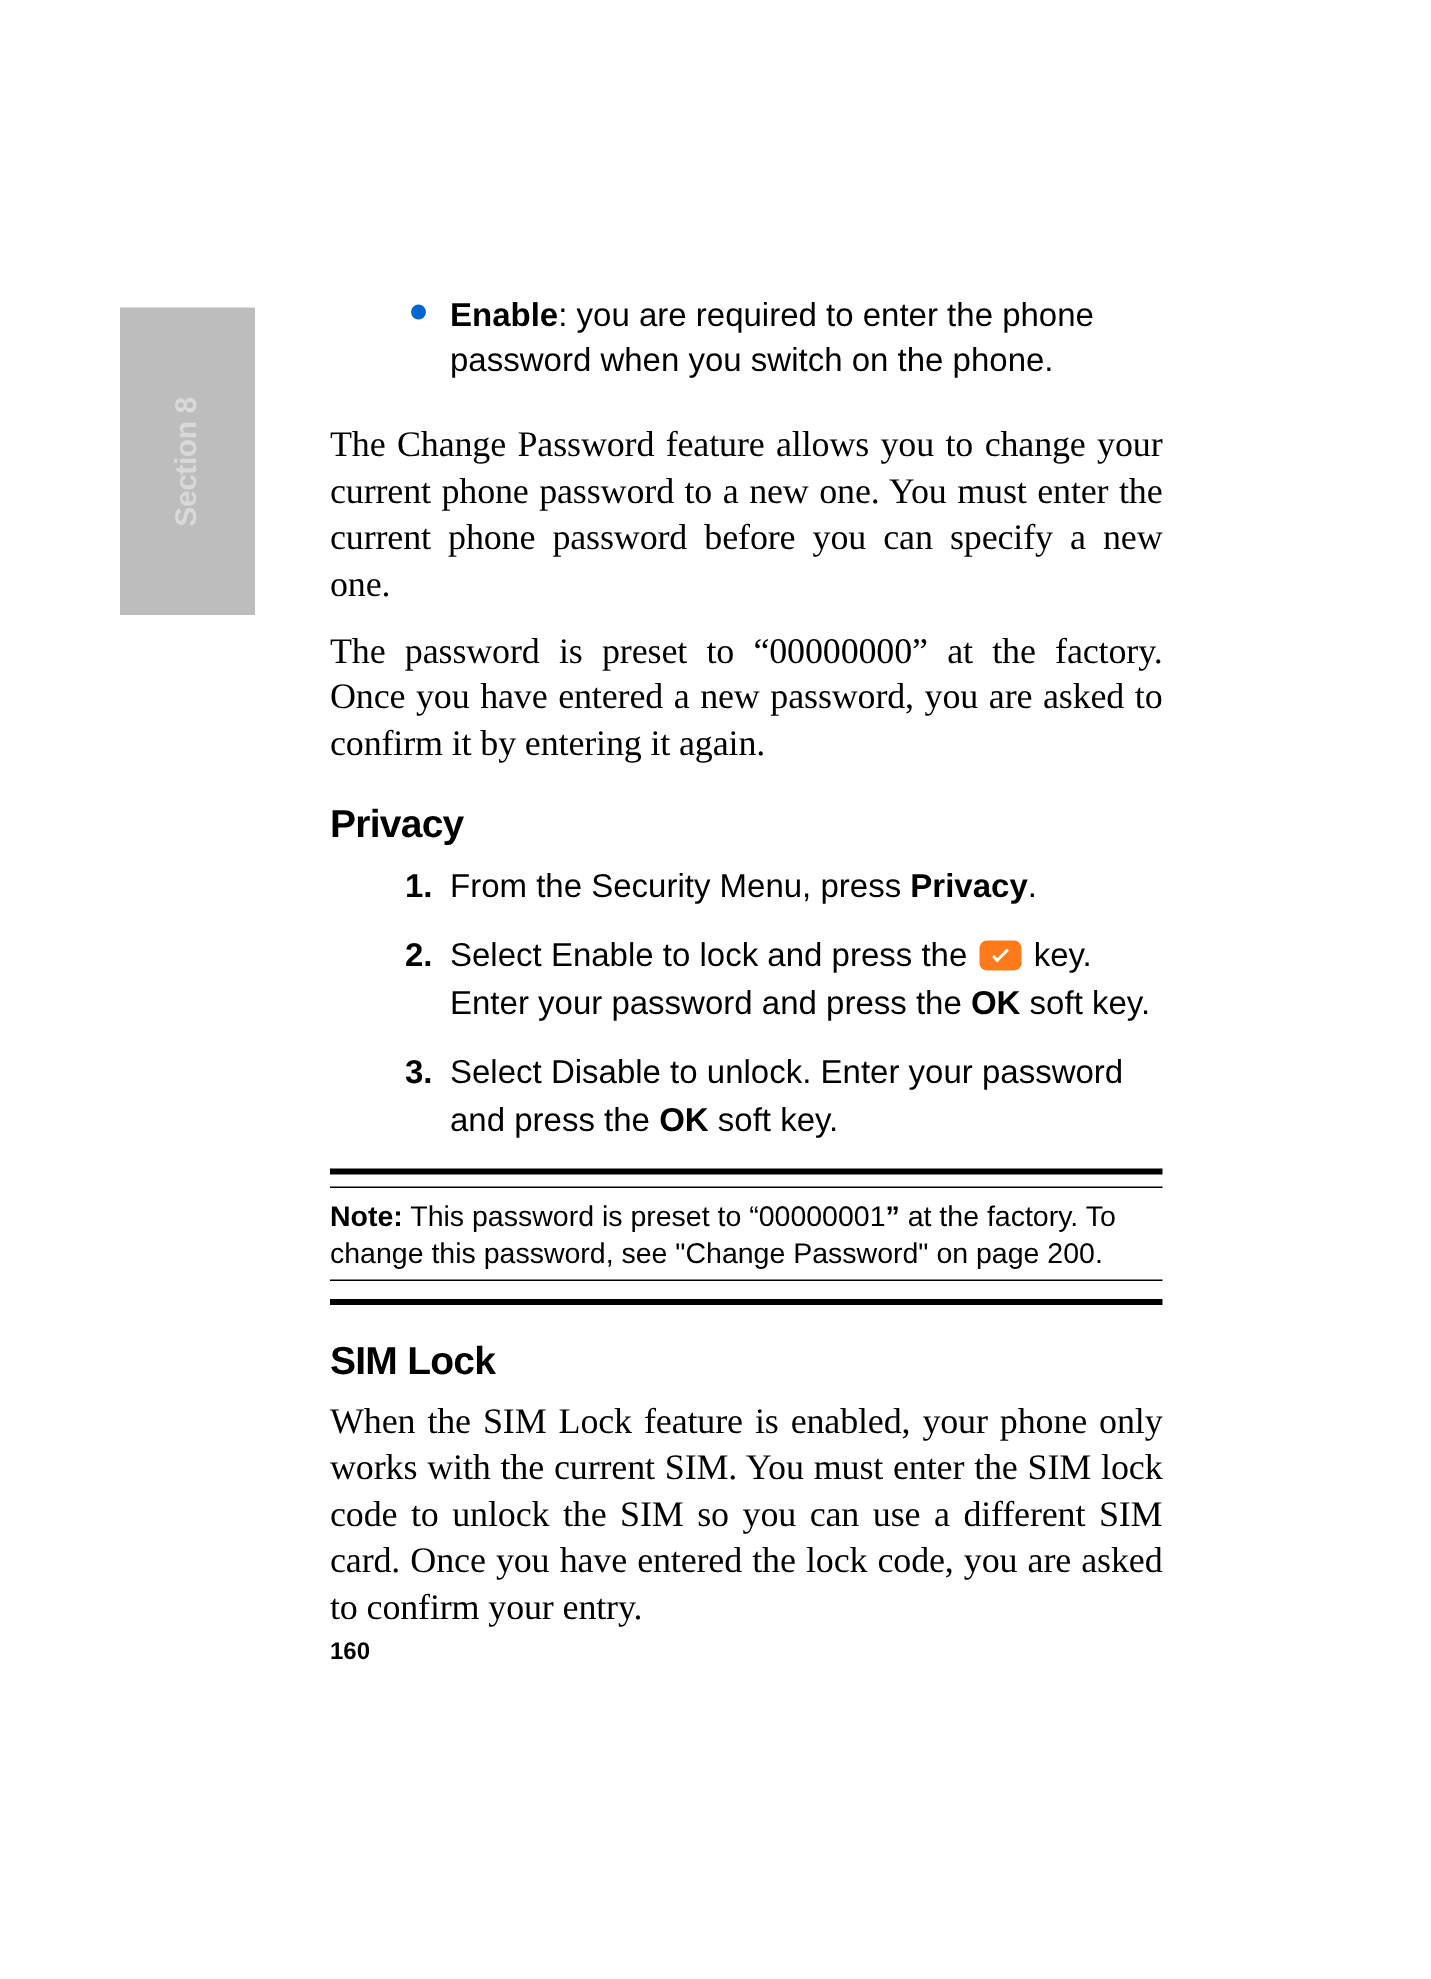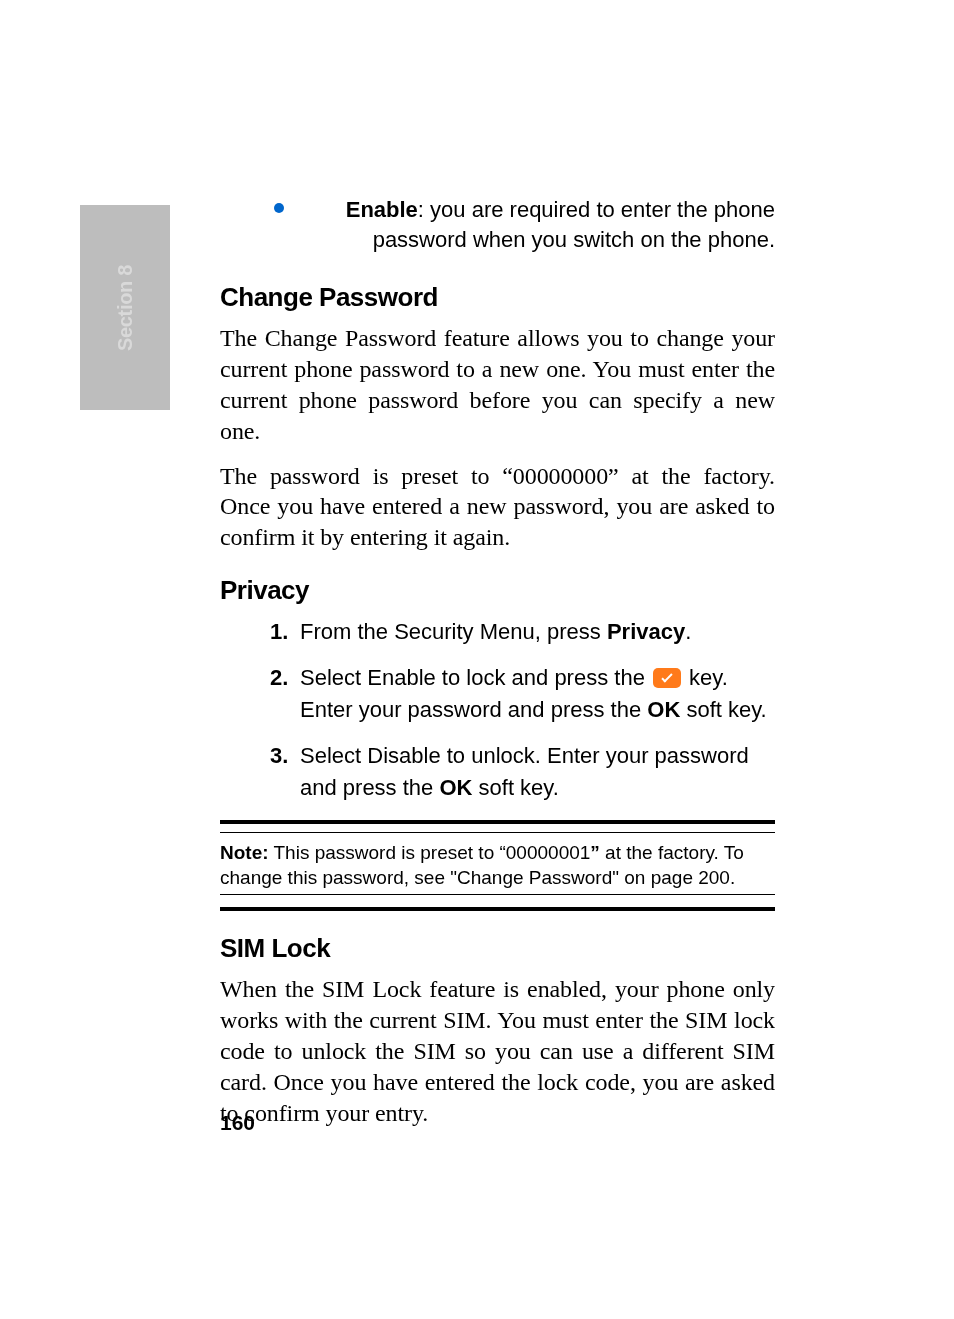--- a/index.html
+++ b/index.html
@@ -50,21 +50,20 @@
   }
   .sans {
     font-family: "Helvetica Neue", Helvetica, Arial, sans-serif;
   }
   .bullet-item {
     position: relative;
     margin-left: 80px;
     margin-bottom: 26px;
     font-size: 22px;
     line-height: 1.38;
-    text-align: right;
   }
   .bullet-dot {
     position: absolute;
     left: -26px;
     top: 8px;
     width: 10px;
     height: 10px;
     border-radius: 50%;
     background: #0066cc;
   }
@@ -128,44 +127,43 @@
     margin: 4px 0 8px 0;
   }
   .note {
     font-size: 19px;
     line-height: 1.3;
     margin: 0;
   }
   .pagenum {
     position: absolute;
     left: 220px;
-    bottom: 184px;
+    bottom: 208px;
     font-family: "Helvetica Neue", Helvetica, Arial, sans-serif;
-    font-size: 21px;
+    font-size: 16px;
     font-weight: 700;
   }
   .b { font-weight: 700; }
 </style>
 </head>
 <body>
 
 <div class="page">
 
   <div class="side-tab">
     <span>Section 8</span>
   </div>
 
   <div class="content">
 
     <div class="bullet-item sans">
       <span class="bullet-dot"></span>
       <span class="b">Enable</span><span>: you are required to enter the phone password when you switch on the phone.</span>
     </div>
 
-    <h3 class="subhead">Change Password</h3>
     <p class="body serif">The Change Password feature allows you to change your current phone password to a new one. You must enter the current phone password before you can specify a new one.</p>
     <p class="body serif" style="margin-bottom:22px;">The password is preset to “00000000” at the factory. Once you have entered a new password, you are asked to confirm it by entering it again.</p>
 
     <h3 class="subhead">Privacy</h3>
 
     <ol class="steps sans">
       <li>
         <span class="num">1.</span>
         <span>From the Security Menu, press </span><span class="b">Privacy</span><span>.</span>
       </li>

